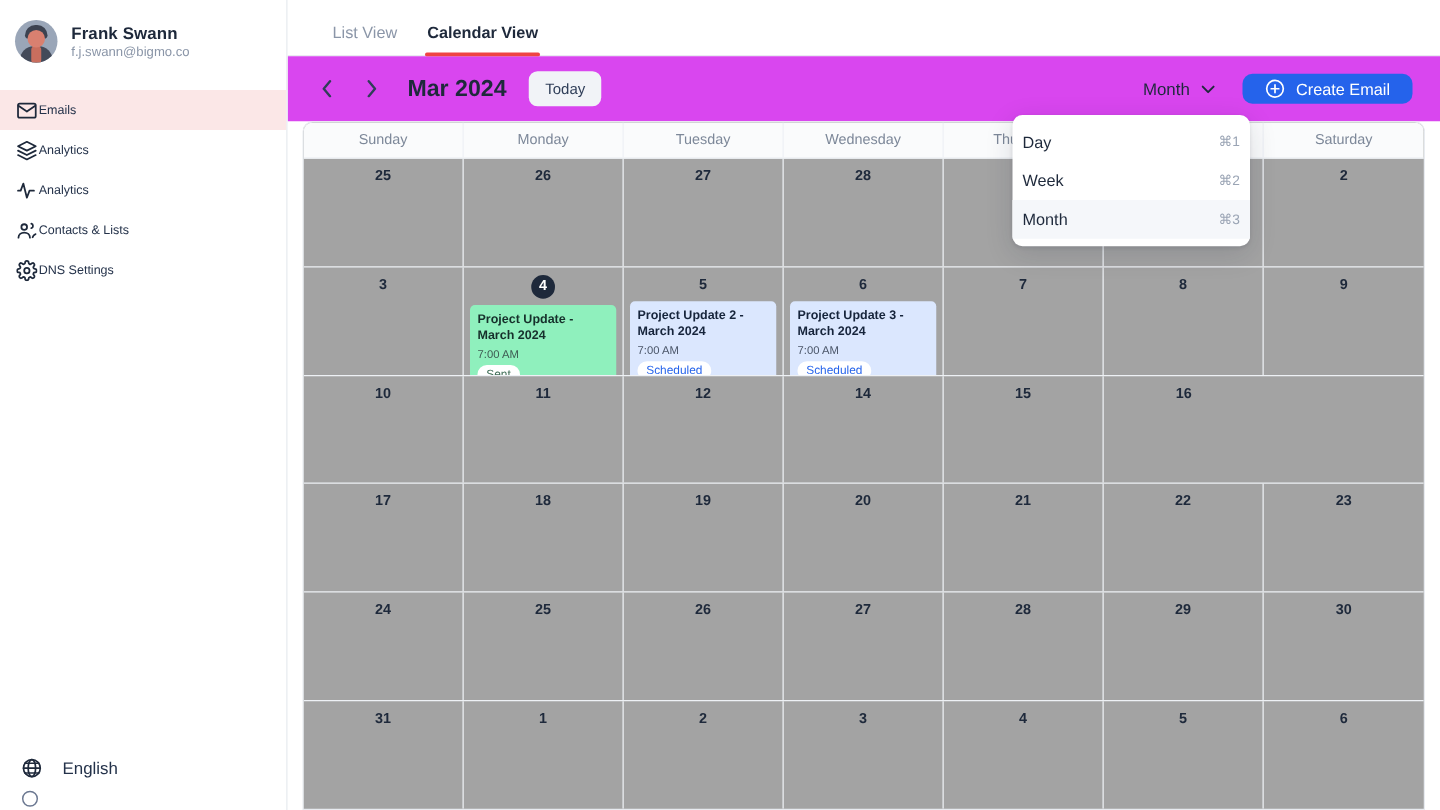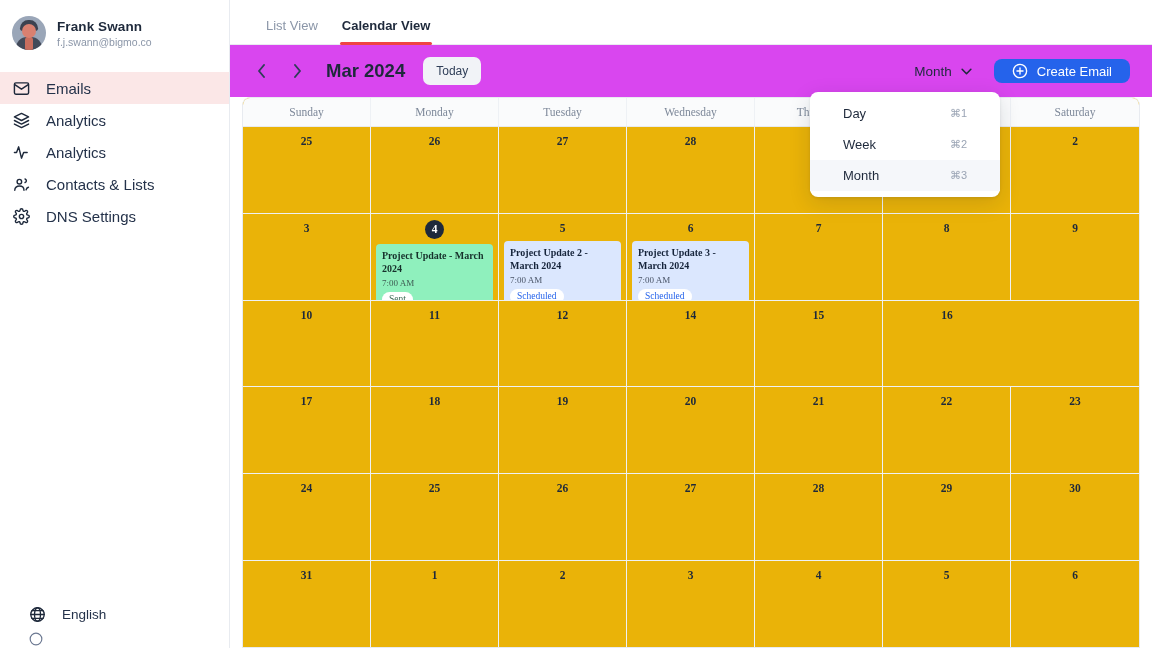--- a/index.html
+++ b/index.html
@@ -45,30 +45,30 @@
   .avatar .shirt {
     position:absolute; left:13px; top:21px; width:8px; height:14px;
     background:#c96e5e; border-radius:3px;
   }
   .profile-text { display: flex; flex-direction: column; gap: 2px; min-width: 0; }
   .profile-name { font-size: 13.5px; font-weight: 700; color: #1e293b; letter-spacing: .1px; }
   .profile-email { font-size: 10.5px; color: #8b96a8; }
 
   .nav { margin-top: 8px; }
   .nav-item {
-    display: flex; align-items: center; gap: 15px;
+    display: flex; align-items: center; gap: 0;
     height: 32px; padding: 0 14px 0 12px;
-    font-size: 15px; color: #24324a; font-weight: 400;
+    font-size: 10px; color: #24324a; font-weight: 400;
     cursor: pointer;
   }
   .nav-item.active { background: #fbe7e7; }
   .nav-icon { width: 19px; height: 19px; display: flex; align-items: center; justify-content: center; flex: 0 0 19px; color: #1e293b; }
   .nav-label { white-space: nowrap; }
 
-  .sidebar-bottom { position: absolute; left: 16px; bottom: 0; width: 230px; padding-bottom: 0; }
+  .sidebar-bottom { position: absolute; left: 4px; bottom: 0; width: 230px; padding-bottom: 0; }
   .bottom-item {
     display: flex; align-items: center; gap: 15px;
     height: 32px; padding: 0 14px 0 12px;
     font-size: 13.5px; color: #24324a; cursor: pointer;
   }
   .bottom-item.clipped { height: 18px; overflow: hidden; color: #6b7891; font-size: 11px; gap: 13px; }
   .bottom-item.clipped .nav-icon { width: 16px; height: 16px; flex: 0 0 16px; }
 
   
   #main { flex: 1 1 auto; display: flex; flex-direction: column; min-width: 0; background:#ffffff; }
@@ -119,22 +119,21 @@
     padding: 0 18px; height: 24px; border-radius: 8px; cursor: pointer;
     white-space: nowrap;
   }
   .plus-circ { width: 16px; height: 16px; flex: 0 0 16px; }
 
   
   .cal-wrap { flex: 1 1 auto; padding: 0 12px 0 12px; display: flex; flex-direction: column; min-height: 0; }
   .cal {
     border: 1px solid #e8ebf0; border-radius: 8px 8px 0 0;
     overflow: hidden; display: flex; flex-direction: column; flex: 1 1 auto; min-height: 0;
-    background: #eab308;
-    font-family: Liberation Serif, serif;
+    background: #a3a3a3;
   }
   .dow-row { display: grid; grid-template-columns: repeat(7, 1fr); background: #fafbfc; border-bottom: 1px solid #e8ebf0; }
   .dow {
     text-align: center; font-size: 11.5px; color: #7d8899;
     padding: 8px 0 8px 0; border-right: 1px solid #eef1f5;
   }
   .dow:last-child { border-right: none; }
 
   .weeks { flex: 1 1 auto; display: flex; flex-direction: column; min-height: 0; }
   .week { display: grid; grid-template-columns: repeat(7, 1fr); border-bottom: 1px solid #eef1f5; min-height: 0; flex: 1 1 0; }
@@ -169,21 +168,21 @@
 
   
   .dropdown {
     position: absolute; left: 810px; top: 92px; width: 190px;
     background: #ffffff; border-radius: 8px;
     box-shadow: 0 6px 22px rgba(18,30,52,.14), 0 1px 3px rgba(18,30,52,.10);
     padding: 6px 0 6px 0; z-index: 40;
   }
   .dd-item {
     display: flex; align-items: center; justify-content: space-between;
-    padding: 8px 33px; font-size: 13px; color: #1e293b; cursor: pointer;
+    padding: 8px 8px; font-size: 13px; color: #1e293b; cursor: pointer;
   }
   .dd-item.selected { background: #f5f7fa; }
   .dd-key { font-size: 11px; color: #9aa4b4; }
 </style>
 </head>
 <body>
 
 <div id="app">
 
   <div id="sidebar">

